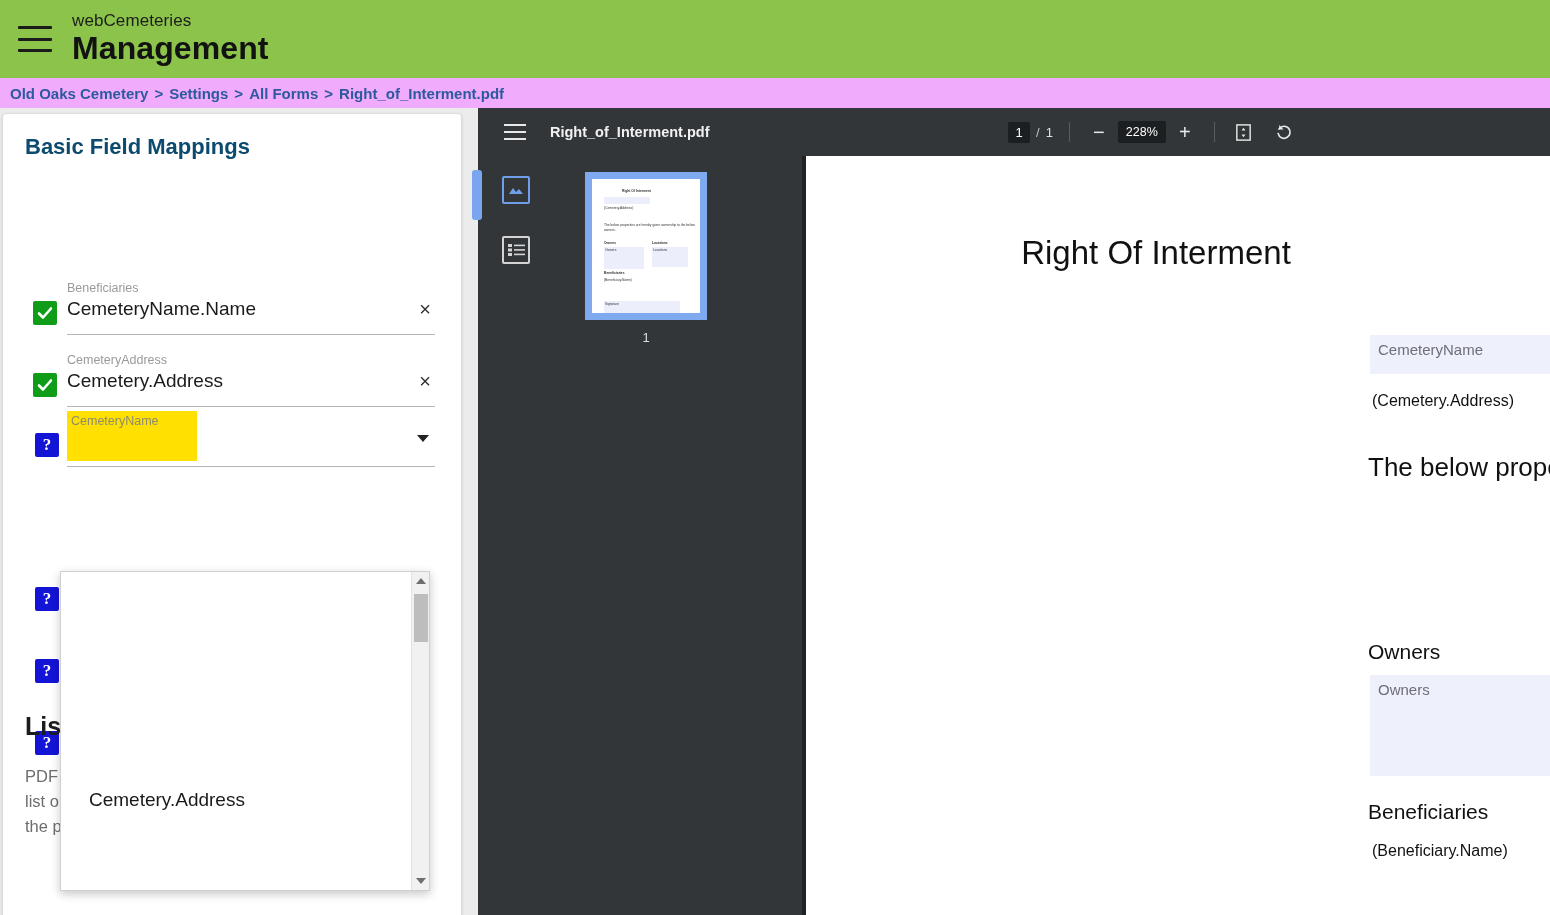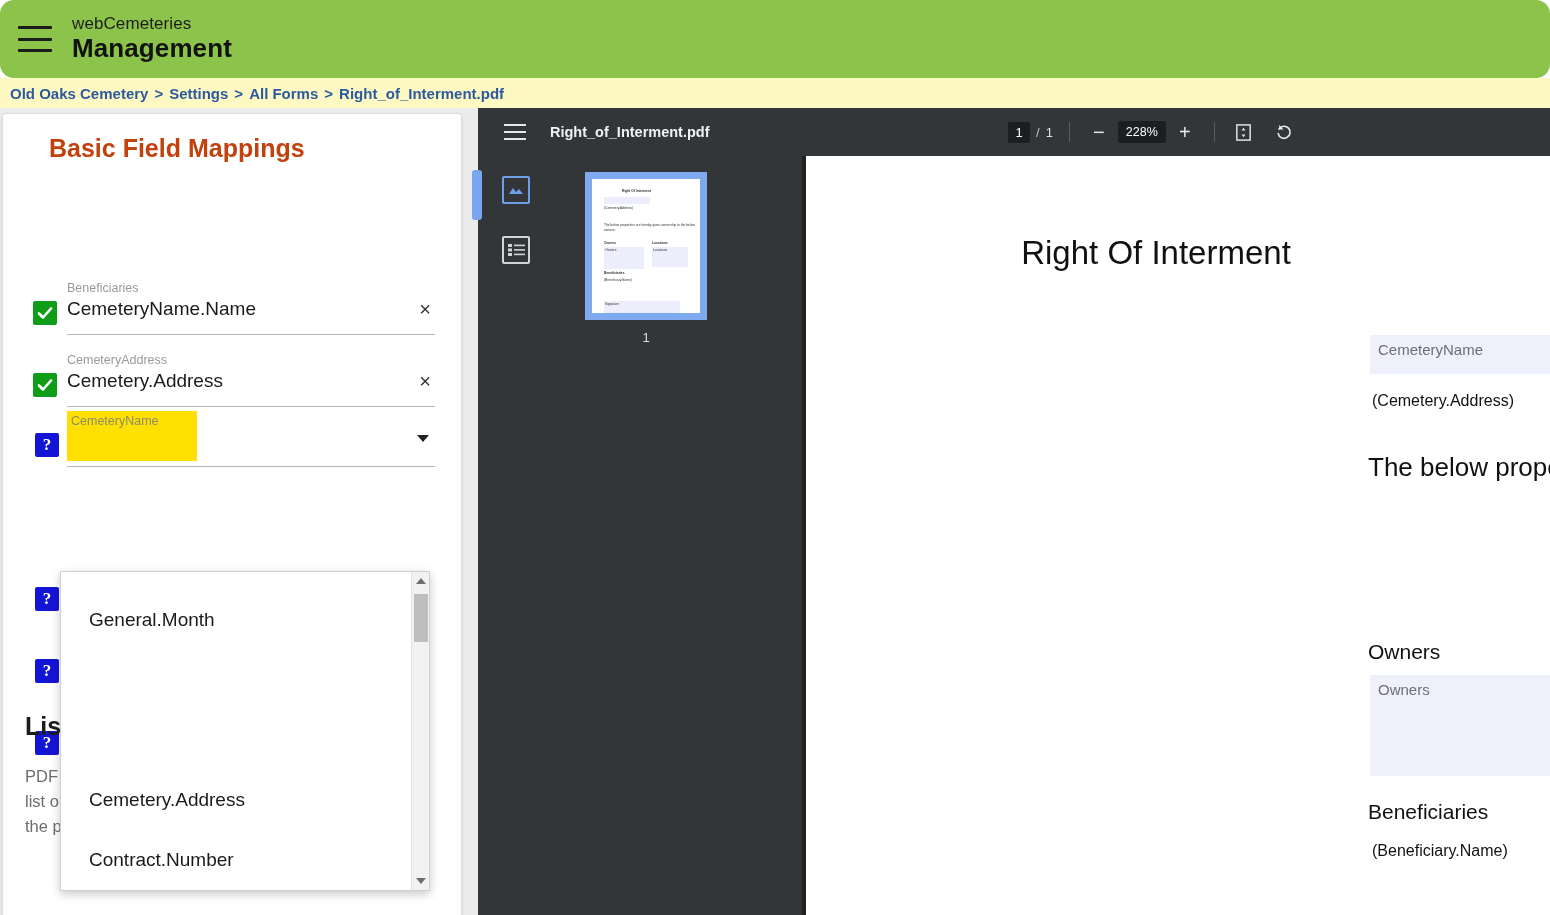--- a/index.html
+++ b/index.html
@@ -9,36 +9,36 @@
     font-family:"Liberation Sans", sans-serif;
     background:#ffffff;
     overflow:hidden;
     position:relative;
   }
 
   
   #app-header{
     position:absolute; left:0; top:0; width:1550px; height:78px;
     background:#8CC34A;
-    display:flex; align-items:center;border-radius:14px;
+    display:flex; align-items:center;
   }
   #hamburger{
     width:34px; height:26px; margin-left:18px; margin-right:20px;
     display:flex; flex-direction:column; justify-content:space-between;
     cursor:pointer;
   }
   #hamburger span{ display:block; height:3px; background:#1b1b1b; border-radius:1px; }
   .brand-wrap{ line-height:1; margin-top:-2px; }
   .brand-small{ font-size:17px; color:#1d1d1d; font-weight:400; letter-spacing:.1px; }
-  .brand-big{ font-size:26px; color:#121212; font-weight:bold; margin-top:3px; letter-spacing:.1px;}
+  .brand-big{ font-size:32px; color:#121212; font-weight:bold; margin-top:3px; letter-spacing:.1px;}
 
   
   #breadcrumb{
     position:absolute; left:0; top:78px; width:1550px; height:30px;
-    background:#fef9c3; display:flex; align-items:center;
+    background:#f0abfc; display:flex; align-items:center;
     padding-left:10px;
     font-size:15px; font-weight:bold; color:#2d5a9e;
   }
   #breadcrumb .sep{ margin:0 6px; color:#2d5a9e; font-weight:bold;}
   #breadcrumb .crumb{ cursor:pointer; }
 
   
   #left-pane{
     position:absolute; left:0; top:108px; width:478px; height:807px;
     background:#ececec;
@@ -46,21 +46,21 @@
   }
   #mapping-card{
     position:absolute; left:2px; top:5px; width:460px; height:880px;
     background:#ffffff;
     border:1px solid #dddddd;
     border-radius:4px;
     box-shadow:0 1px 3px rgba(0,0,0,.12);
   }
   #panel-title{
     position:absolute; left:22px; top:20px;
-    font-size:25px; font-weight:bold; color:#c2410c;margin-left:24px;
+    font-size:22px; font-weight:bold; color:#0c4a6e;
   }
   #panel-desc{
     position:absolute; left:22px; top:76px; width:418px;
     font-size:16.5px; color:#6d6d6d; line-height:1.45;
   }
 
   
   .map-row{
     position:absolute; left:30px; width:402px; height:56px;
   }
@@ -329,28 +329,22 @@
     <div class="q-icon" style="left:32px;top:473px">?</div>
     <div class="q-icon" style="left:32px;top:545px">?</div>
     <div class="q-icon" style="left:32px;top:617px">?</div>
 
     <div id="list-title">List</div>
     <div id="list-desc">PDF f                   treated as a list. These mappings will attempt to list out multilple entries accross similar named fields in the pdf document.</div>
 
   </div>
 
   <div id="dropdown">
-    <div class="dd-item" style="top:18px">
-      <span class="dd-text">General.Month</span>
-    </div>
     <div class="dd-item" style="top:198px">
       <span class="dd-text">Cemetery.Address</span>
-    </div>
-    <div class="dd-item" style="top:258px">
-      <span class="dd-text">Contract.Number</span>
     </div>
 
     <div id="dd-scrollbar">
       <div class="dd-arrow" id="dd-arrow-up">
           <div class="tri-up"></div>
         </div>
       <div id="dd-thumb"></div>
       <div class="dd-arrow" id="dd-arrow-down">
           <div class="tri-down"></div>
         </div>

